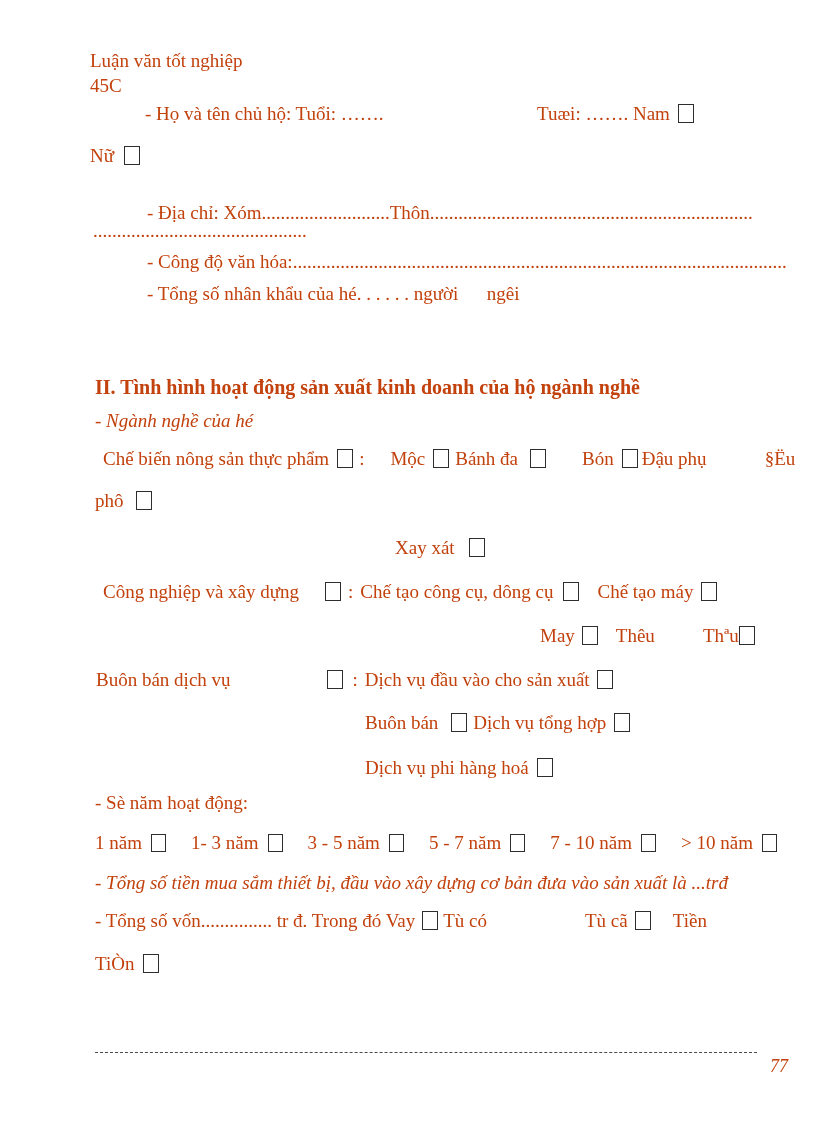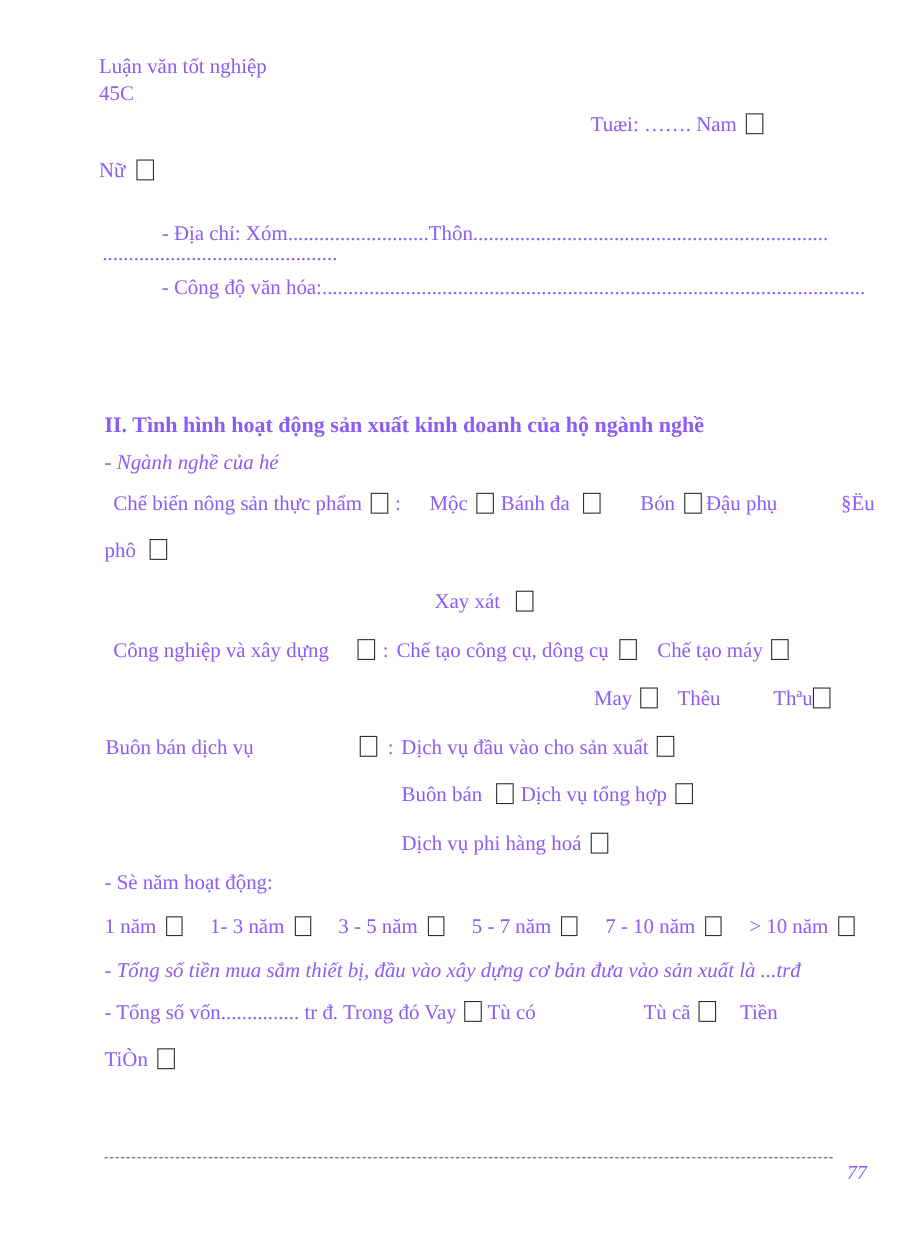--- a/index.html
+++ b/index.html
@@ -1,20 +1,20 @@
 <!DOCTYPE html>
 <html><head>
 <meta charset="utf-8">
 <style>
   html,body { margin:0; padding:0; background:#ffffff; }
   .page {
     position:relative;
     width:816px; height:1123px;
     background:#ffffff;
-    color:#8b5cf6;
+    color:#c2410c;
     font-family:"Liberation Serif", serif;
     font-size:19px;
     overflow:hidden;
   }
   .line { position:absolute; white-space:pre; line-height:1.25; }
   .bold { font-weight:bold; font-size:20px; }
   .ital { font-style:italic; }
   .sp { display:inline-block; height:1px; }
   .cb {
     display:inline-block;
@@ -39,27 +39,29 @@
   .pageno { font-style:italic; font-size:18px; }
 </style>
 </head>
 <body>
 
 <div class="page">
 
   <div class="line" style="top:49px;left:90px">Luận văn tốt nghiệp</div>
   <div class="line" style="top:74px;left:90px">45C</div>
 
+  <div class="line" style="top:102px;left:145px">- Họ và tên chủ hộ: Tuổi: …….</div>
   <div class="line" style="top:102px;left:537px"><span>Tuæi: ……. Nam</span><span class="sp" style="width:8px"></span><span class="cb"></span></div>
 
   <div class="line" style="top:144px;left:90px"><span>Nữ</span><span class="sp" style="width:10px"></span><span class="cb"></span></div>
 
   <div class="line" style="top:201px;left:147px">- Địa chỉ: Xóm...........................Thôn....................................................................</div>
   <div class="line" style="top:219px;left:93px">.............................................</div>
   <div class="line" style="top:250px;left:147px">- Công độ văn hóa:........................................................................................................</div>
+  <div class="line" style="top:282px;left:147px">- Tổng số nhân khẩu của hé. . . . . . người      ngêi</div>
 
   <div class="line ital" style="top:409px;left:95px">- Ngành nghề của hé</div>
   <div class="line bold" style="top:375px;left:95px">II. Tình hình hoạt động sản xuất kinh doanh của hộ ngành nghề</div>
 
   <div class="line" style="top:447px;left:103px"><span>Chế biến nông sản thực phẩm</span><span class="sp" style="width:8px"></span><span class="cb"></span><span class="sp" style="width:6px"></span><span>:</span><span class="sp" style="width:26px"></span><span>Mộc</span><span class="sp" style="width:8px"></span><span class="cb"></span><span class="sp" style="width:6px"></span><span>Bánh đa</span><span class="sp" style="width:12px"></span><span class="cb"></span><span class="sp" style="width:36px"></span><span>Bón</span><span class="sp" style="width:8px"></span><span class="cb"></span><span class="sp" style="width:4px"></span><span>Đậu phụ</span><span class="sp" style="width:58px"></span><span>§Ëu</span></div>
   <div class="line" style="top:489px;left:95px"><span>phô</span><span class="sp" style="width:12px"></span><span class="cb"></span></div>
 
   <div class="line" style="top:536px;left:395px"><span>Xay xát</span><span class="sp" style="width:14px"></span><span class="cb"></span></div>
 
   <div class="line" style="top:580px;left:103px"><span>Công nghiệp và xây dựng</span><span class="sp" style="width:26px"></span><span class="cb"></span><span class="sp" style="width:7px"></span><span>:</span><span class="sp" style="width:7px"></span><span>Chế tạo công cụ, dông cụ</span><span class="sp" style="width:10px"></span><span class="cb"></span><span class="sp" style="width:18px"></span><span>Chế tạo máy</span><span class="sp" style="width:7px"></span><span class="cb"></span></div>

